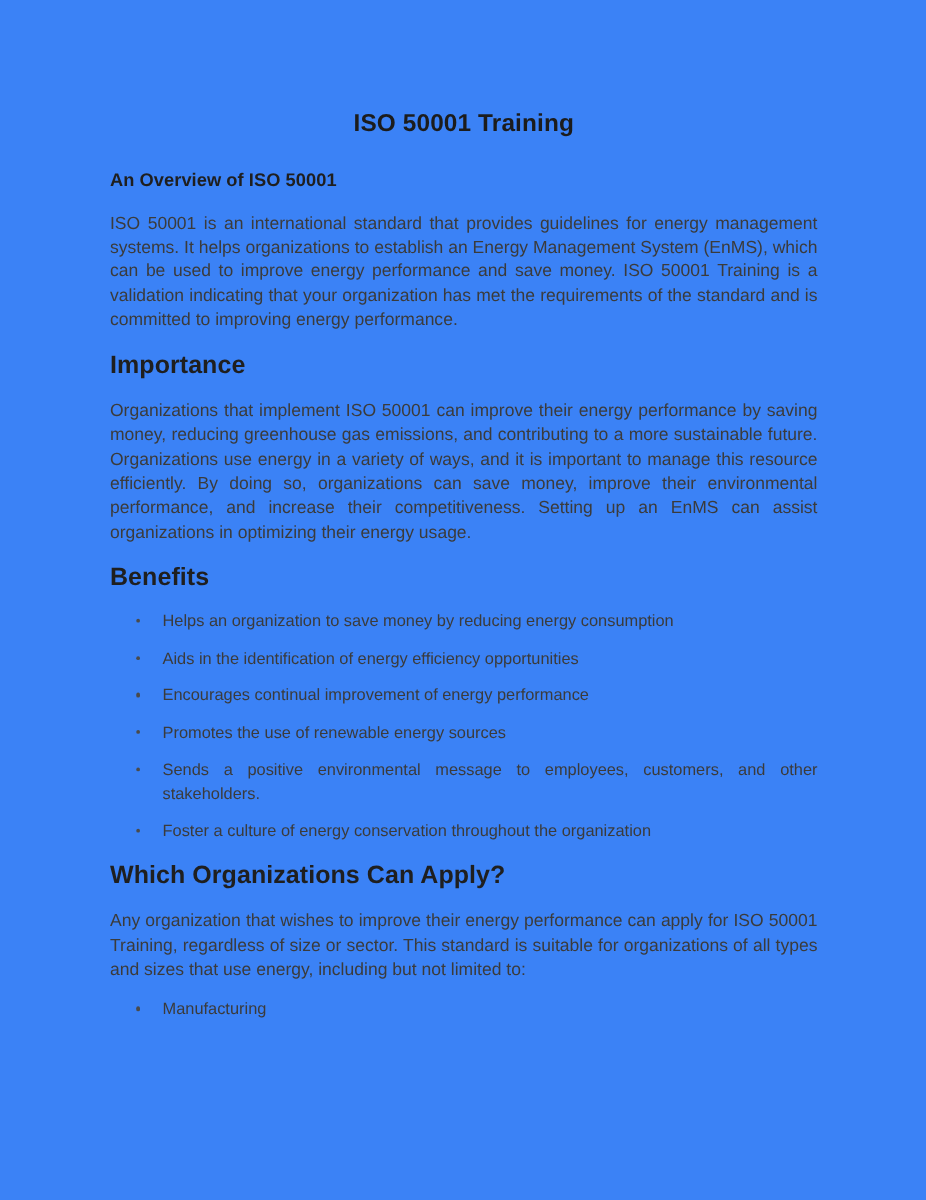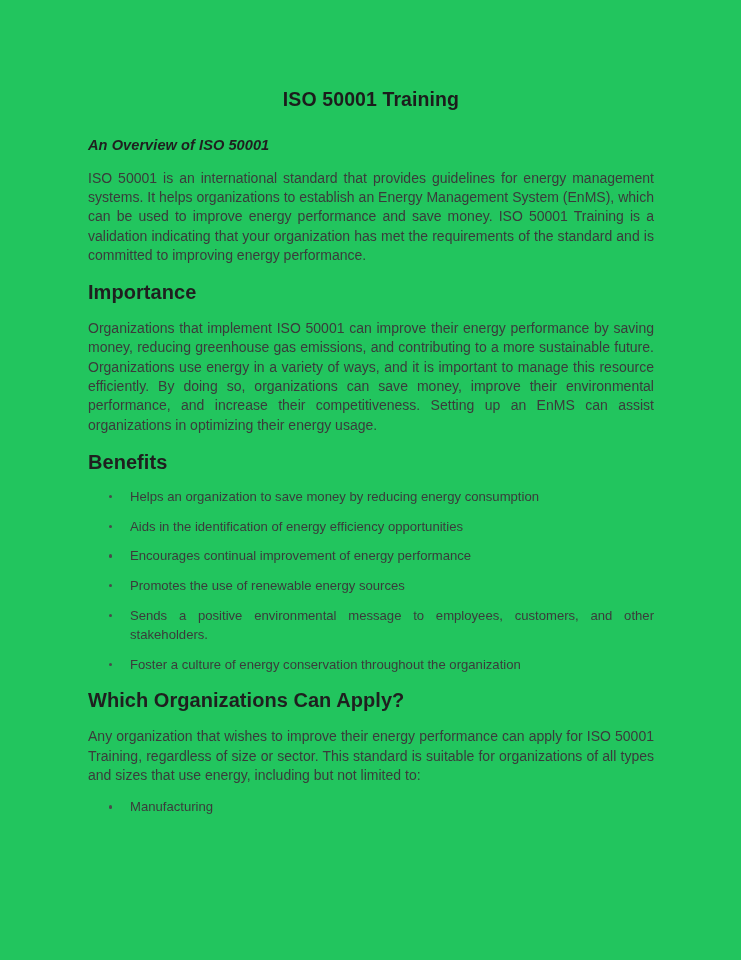--- a/index.html
+++ b/index.html
@@ -10,21 +10,21 @@
   body {
     width: 741px;
     height: 960px;
     font-family: "Liberation Sans", sans-serif;
     -webkit-font-smoothing: antialiased;
   }
   .page {
     position: relative;
     width: 741px;
     height: 960px;
-    background: #22c55e;
+    background: #3b82f6;
     box-sizing: border-box;
     padding: 88px 87px 0 88px;
     overflow: hidden;
   }
   .doc-title {
     font-size: 19.5px;
     font-weight: bold;
     color: #1c1c1c;
     text-align: center;
     letter-spacing: 0.1px;
@@ -33,21 +33,20 @@
   }
   h2.section-heading {
     font-weight: bold;
     color: #1f1f1f;
     margin: 0;
     line-height: 1.25;
     letter-spacing: 0.05px;
   }
   h2.size-sm {
     font-size: 14.6px;
-    font-style: italic;
   }
   h2.size-lg {
     font-size: 20px;
   }
   p.body-text {
     font-size: 14px;
     color: #3b3b3b;
     text-align: justify;
     text-justify: inter-word;
     line-height: 19.3px;

